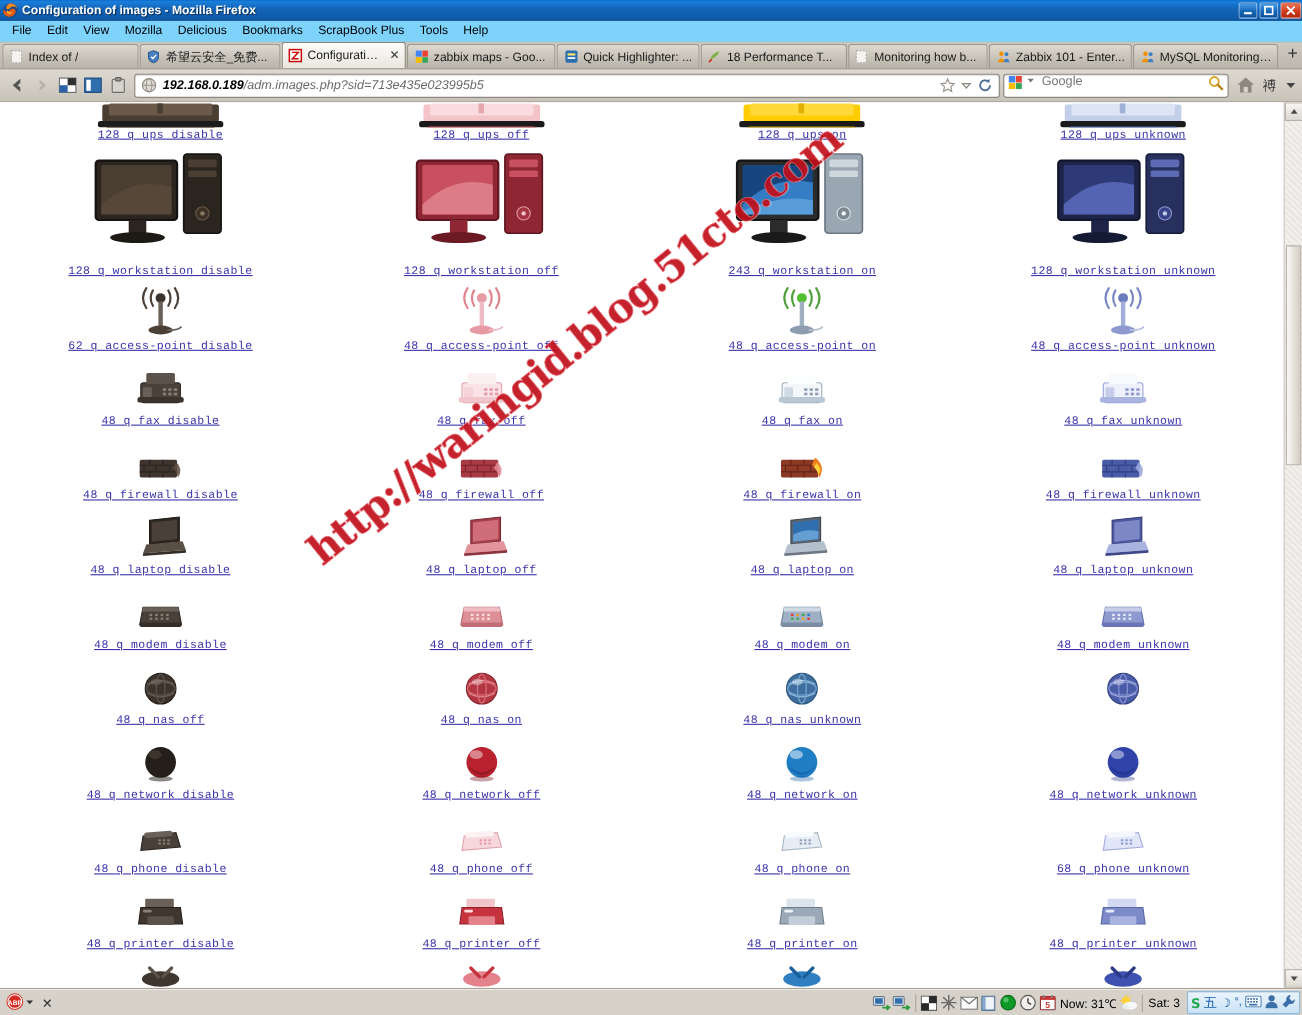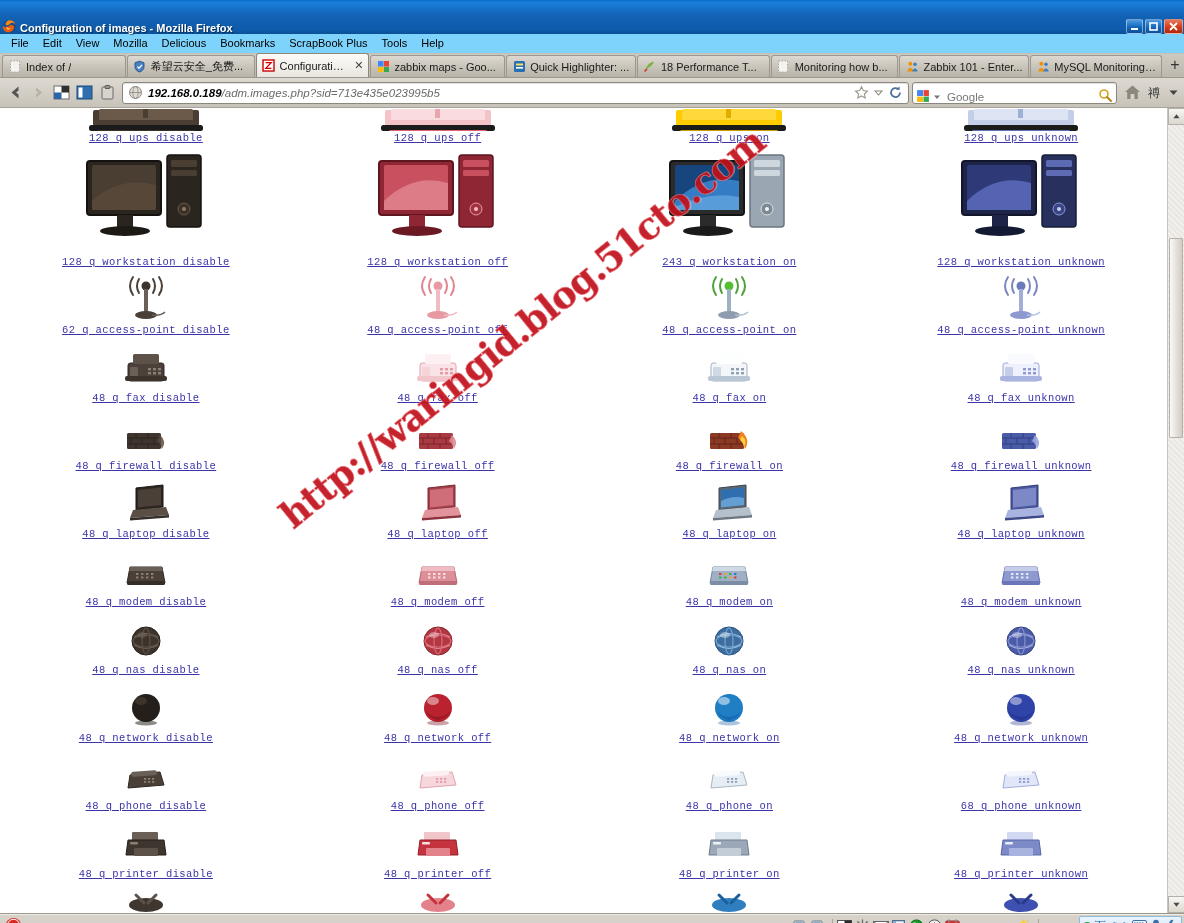--- a/index.html
+++ b/index.html
@@ -7,23 +7,23 @@
     margin: 0; padding: 0;
     width: 1184px; height: 923px;
     overflow: hidden;
     font-family: "Liberation Sans", sans-serif;
     font-size: 11px;
     background: #d4d0c8;
   }
 
   
   #titlebar {
-    height: 34px;
+    height: 19px;
     background: linear-gradient(to bottom, #0a6ccb 0%, #1a7fda 8%, #1363b6 45%, #0d5aa8 90%, #0a4f96 100%);
-    display: flex; align-items: flex-end;
+    display: flex; align-items: center;
     padding: 0 1px 0 2px;
     position: relative;
   }
   #titlebar .tb-icon {
     width: 15px; height: 15px;
     margin-right: 3px;
     display: flex; align-items: center; justify-content: center;
   }
   #titlebar .tb-title {
     color: #fff;
@@ -137,21 +137,21 @@
   .urlbox .globe { width: 16px; height:16px; margin: 0 4px 0 2px; flex:0 0 16px;}
   .urlbox .urltext { font-size: 11.5px; color: #6a6a6a; white-space: nowrap; overflow: hidden; flex:1;font-style:italic;}
   .urlbox .urltext b { color: #000; font-weight: bold; }
   .urlbox .star, .urlbox .dd, .urlbox .reload { margin: 0 2px; display:flex;align-items:center;}
   .searchbox {
     width: 205px;
     height: 22px;
     background: #fff;
     border: 1px solid #8c877e;
     border-radius: 3px;
-    display: flex; align-items: flex-end;
+    display: flex; align-items: flex-start;
     padding: 0 3px;
     margin-right: 4px;
     box-shadow: inset 0 1px 1px rgba(0,0,0,.12);
   }
   .searchbox .slabel { flex:1; color: #777; font-size: 11.5px; padding-left: 3px; }
 
   
   #viewport {
     position: relative;
     height: 806px;
@@ -1104,23 +1104,20 @@
                 <ellipse cx="26" cy="26" rx="13" ry="6" fill="none" stroke="#8490d0" stroke-width="1.2"></ellipse>
                 <path d="M14 22 Q26 15 38 22" fill="none" stroke="#a3addf" stroke-width="1.2"></path>
                 <path d="M14 30 Q26 37 38 30" fill="none" stroke="#a3addf" stroke-width="1.2"></path>
                 <ellipse cx="26" cy="26" rx="4" ry="13" fill="none" stroke="#8490d0" stroke-width="1.2"></ellipse>
                 <ellipse cx="22" cy="20" rx="5" ry="3" fill="#fff" opacity=".35"></ellipse>
               </svg>
             </div>
           </div>
         </div>
         <div class="cellrow">
-          <div class="cell">
-              <a class="lbl">48 q nas disable</a>
-            </div>
           <div class="cell">
               <a class="lbl">48 q nas off</a>
             </div>
           <div class="cell">
               <a class="lbl">48 q nas on</a>
             </div>
           <div class="cell">
               <a class="lbl">48 q nas unknown</a>
             </div>
         </div>

